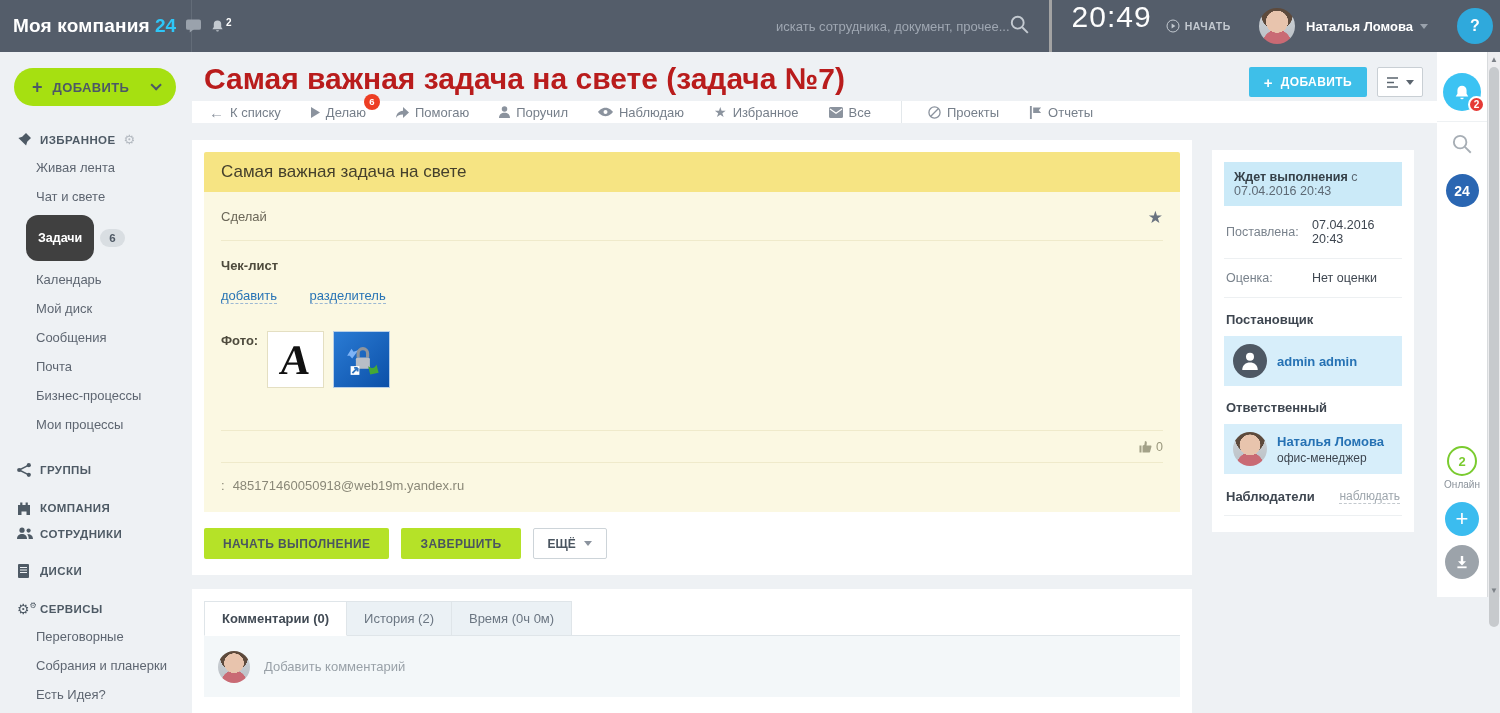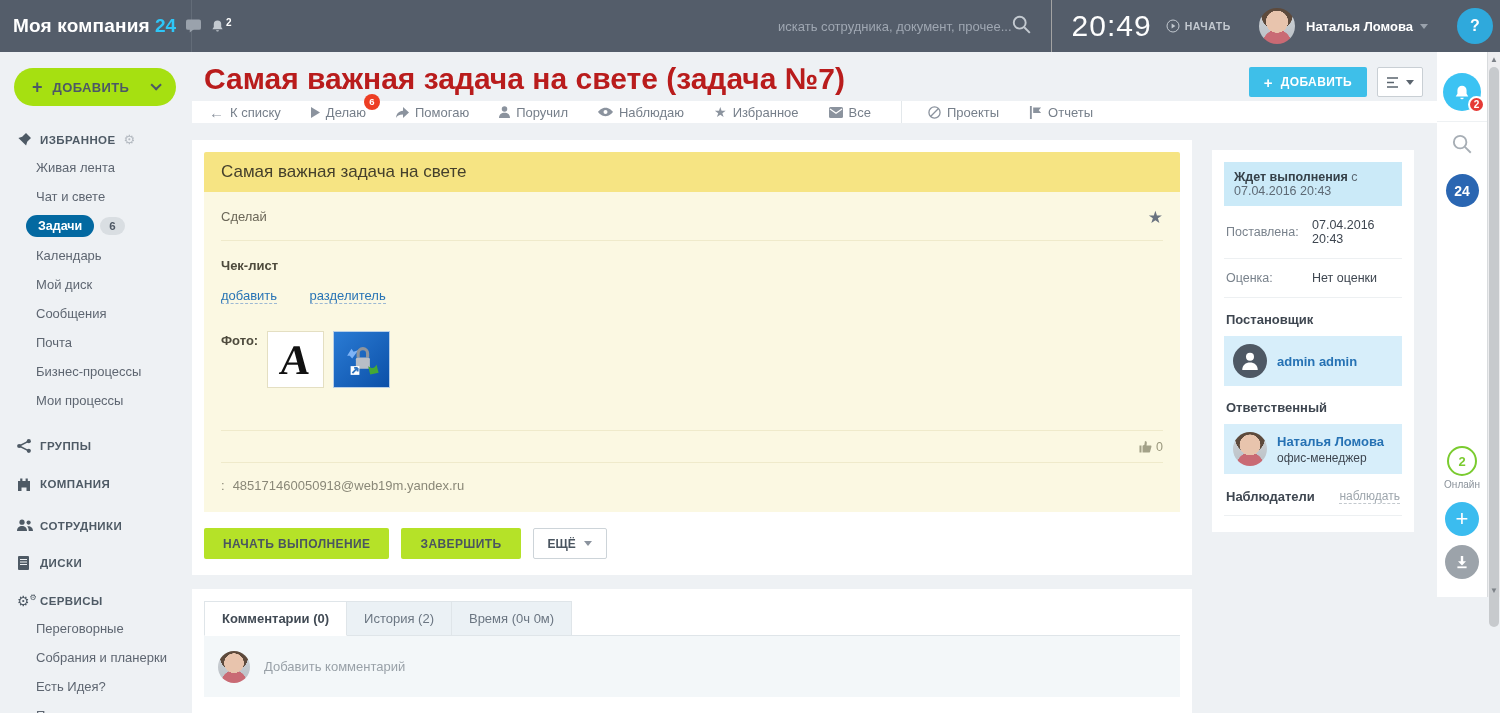--- a/index.html
+++ b/index.html
@@ -12,21 +12,21 @@
   .logo-zone { width:192px; display:flex; align-items:center; padding-left:13px; height:100%; border-right:1px solid #636c78; }
   .logo-text { font-size:19px; font-weight:bold; color:#fff; letter-spacing:.2px; white-space:nowrap; }
   .logo-24 { font-size:19px; font-weight:bold; color:#2ec6f8; margin-left:5px; }
   .top-ic { color:#9aa2ac; margin-left:10px; display:flex; align-items:flex-start; }
   .top-ic svg { display:block; }
   .bell-count { color:#fff; font-size:10px; font-weight:bold; margin-left:2px; margin-top:-2px; }
   .search-zone { flex:1; height:100%; display:flex; align-items:center; padding:0 16px; }
   .search-input { flex:1; background:transparent; border:none; outline:none; color:#aeb5bf; font-size:13px; font-family:inherit;text-align:right; }
   .search-input::placeholder { color:#9fa7b2; opacity:1; }
   .search-mag { color:#c4cad1; margin-right:4px; }
-  .clock-zone { height:100%; display:flex; align-items:center; padding:0 20px; border-left:1px solid #a3a3a3; }
+  .clock-zone { height:100%; display:flex; padding:0 20px; border-left:3px solid #a3a3a3; }
   .clock-time { font-size:30px; font-weight:300; color:#fdfdfd; letter-spacing:1px; font-family:"Liberation Sans",sans-serif; }
   .start-block { display:flex; align-items:center; margin-left:14px; color:#c3c9d0; }
   .start-label { font-size:10.5px; font-weight:bold; letter-spacing:.6px; margin-left:5px; }
   .user-zone { height:100%; display:flex; align-items:center; padding:0 22px 0 8px; }
   .avatar { border-radius:50%; background:
       radial-gradient(circle at 50% 38%, #e8c4ad 0 38%, transparent 39%),
       radial-gradient(circle at 50% 18%, #5d4a3c 0 45%, transparent 46%),
       radial-gradient(circle at 50% 100%, #c96a74 0 35%, transparent 36%),
       linear-gradient(#cfd4d8,#b9bfc5); }
   .user-avatar { width:36px; height:36px; }
@@ -43,21 +43,21 @@
   .add-btn { margin:0 16px 0 14px; height:38px; border-radius:20px; background:#a6e011; display:flex; align-items:center; padding:0 18px; cursor:pointer; }
   .add-btn .plus { font-size:18px; font-weight:bold; color:#4c5866; margin-right:10px; }
   .add-btn .lbl { font-size:13px; font-weight:bold; color:#4c5866; letter-spacing:.4px; flex:1; }
   .add-btn .chev { width:8px; height:8px; border-right:2px solid #4c5866; border-bottom:2px solid #4c5866; transform:rotate(45deg) translateY(-3px); }
   .sb-section { display:flex; align-items:center; margin:26px 0 6px 17px; }
   .sb-section .ic { color:#4e5a65; width:17px; display:flex; }
   .sb-section .lbl { font-size:11.5px; font-weight:bold; color:#4e5a65; letter-spacing:.4px; margin-left:6px; cursor:pointer; }
   .sb-section .gear { color:#b4bac1; font-size:13px; margin-left:8px; cursor:pointer; }
   .sb-item { font-size:13px; color:#5e6671; padding:7px 0 7px 36px; cursor:pointer; white-space:nowrap; }
   .sb-item.active-wrap { padding:4px 0 4px 26px; display:flex; align-items:center; }
-  .pill { background:#0369a1; color:#fff; font-weight:bold; font-size:12.5px; border-radius:12px; padding:4px 12px; }
+  .pill { background:#404040; color:#fff; font-weight:bold; font-size:12.5px; border-radius:12px; padding:16px 12px; }
   .pill-badge { background:#d9dee2; color:#4e5864; font-size:11.5px; font-weight:bold; border-radius:10px; padding:3px 9px; margin-left:6px; }
 
   
   .main { flex:1; min-width:0; display:flex; flex-direction:column; }
   .page-head { display:flex; align-items:flex-start; padding:10px 14px 0 12px; height:58px; }
   .page-title { flex:1; font-size:30px; font-weight:700; color:#b91c1c; white-space:nowrap; overflow:hidden; }
   .head-add { background:#3ebfe9; color:#fff; font-size:12px; font-weight:bold; letter-spacing:.4px; border-radius:2px; height:30px; display:flex; align-items:center; padding:0 15px; margin-top:5px; cursor:pointer; }
   .head-add .plus { margin-right:8px; font-size:15px; }
   .head-settings { width:46px; height:30px; background:#fff; border:1px solid #c9cfd4; border-radius:2px; margin-left:10px; margin-top:5px; display:flex; align-items:center; justify-content:center; cursor:pointer; color:#5a646e; }
   .head-settings .caret { border-top-color:#5a646e; margin-left:6px; }
@@ -242,21 +242,21 @@
         <span class="lbl">ГРУППЫ</span>
       </div>
       <div class="sb-section" style="margin-top:24px;">
         <span class="ic">
           <svg width="14" height="14" viewBox="0 0 14 14" fill="currentColor">
               <path d="M1 14V4h2.2V1.5h2.2V4h3.2V1.5h2.2V4H13v10H9.5v-3.5h-5V14z"></path>
             </svg>
         </span>
         <span class="lbl">КОМПАНИЯ</span>
       </div>
-      <div class="sb-section" style="margin-top:28px;">
+      <div class="sb-section" style="margin-top:12px;">
         <span class="ic">
           <svg width="16" height="13" viewBox="0 0 16 13" fill="currentColor">
               <circle cx="5" cy="3.2" r="2.6"></circle>
               <path d="M0 12c0-3.2 2.2-5 5-5s5 1.8 5 5z"></path>
               <circle cx="11.6" cy="3.6" r="2.1"></circle>
               <path d="M10.2 7.3c2.8-.6 5.8.8 5.8 4.7h-4.3c0-2-.5-3.6-1.5-4.7z"></path>
             </svg>
         </span>
         <span class="lbl">СОТРУДНИКИ</span>
       </div>

